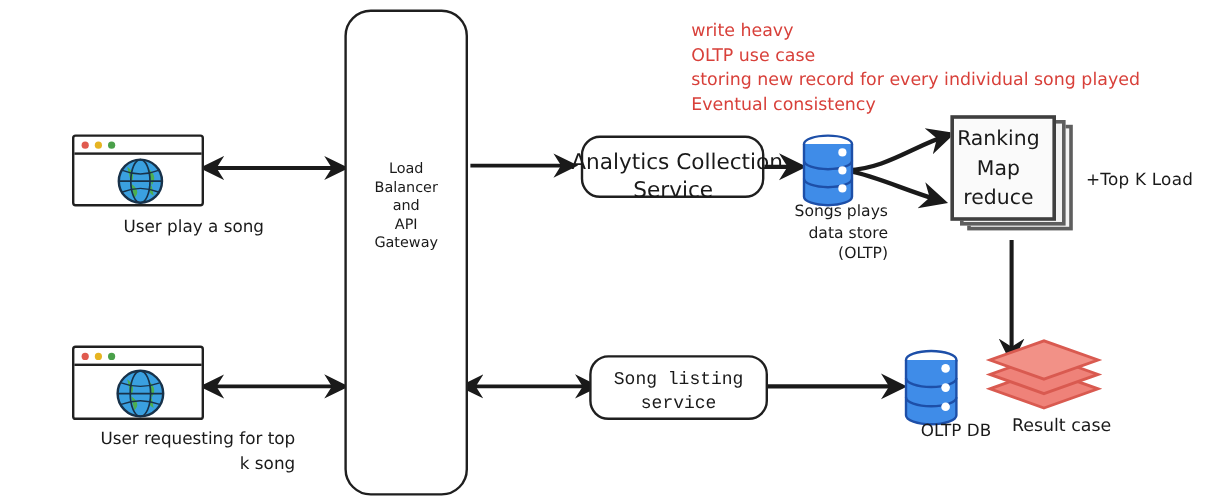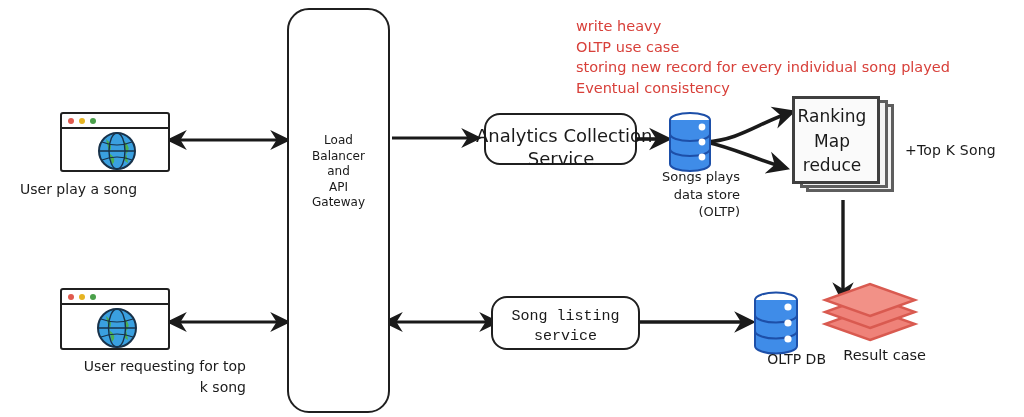--- a/index.html
+++ b/index.html
@@ -197,21 +197,21 @@
   <svg width="110" height="45" viewBox="0 0 110 45" style="position:absolute;top:15px;left:0;">
     <circle cx="55" cy="22" r="18" fill="#3aa0e0" stroke="#18324a" stroke-width="2"></circle>
     <path d="M 44 10 Q 52 16 47 24 Q 56 30 50 36" fill="#4caf50" stroke="none"></path>
     <path d="M 62 12 Q 70 18 64 26 Q 60 31 66 34" fill="#4caf50" stroke="none"></path>
     <ellipse cx="55" cy="22" rx="8" ry="18" fill="none" stroke="#18324a" stroke-width="1.4"></ellipse>
     <line x1="37" y1="22" x2="73" y2="22" stroke="#18324a" stroke-width="1.4"></line>
     <path d="M 40 13 Q 55 19 70 13" fill="none" stroke="#18324a" stroke-width="1.2"></path>
     <path d="M 40 31 Q 55 25 70 31" fill="none" stroke="#18324a" stroke-width="1.2"></path>
   </svg>
 </div>
-<div class="caption" style="left:20px; top:180px; width:200px; text-align:left; font-size:14px;">User play a song</div>
+<div class="caption" style="left:20px; top:180px; width:200px; text-align:right; font-size:14px;">User play a song</div>
 
 <div class="browser" style="left:60px; top:288px; width:110px; height:62px;">
   <div class="browser-bar">
     <span class="dot d1"></span>
     <span class="dot d2"></span>
     <span class="dot d3"></span>
   </div>
   <svg width="110" height="47" viewBox="0 0 110 47" style="position:absolute;top:15px;left:0;">
     <circle cx="55" cy="23" r="19" fill="#3aa0e0" stroke="#18324a" stroke-width="2"></circle>
     <path d="M 44 11 Q 52 17 47 25 Q 56 31 50 37" fill="#4caf50" stroke="none"></path>
@@ -248,18 +248,18 @@
 
 <div class="caption" style="left:818px; top:346px; width:108px; font-size:14.5px;">Result case</div>
 
 <div class="stackbox" style="left:806px; top:104px; width:88px; height:88px;"></div>
 <div class="stackbox" style="left:800px; top:100px; width:88px; height:88px;"></div>
 <div class="stackbox front" style="left:792px; top:96px; width:88px; height:88px;"></div>
 <div class="node-text" style="left:792px; top:104px; width:80px; font-size:17px; line-height:1.45;">Ranking
 Map
 reduce</div>
 
-<div class="lbl" style="left:905px; top:142px; font-size:14px;">+Top K Song</div>
+<div class="lbl" style="left:905px; top:142px; font-size:14px;">+Top K Load</div>
 
 <div class="annot" style="left:576px; top:16px;"><span>write heavy
 OLTP use case
 storing new record for every individual song played
 Eventual consistency</span></div>
 
 </body></html>

